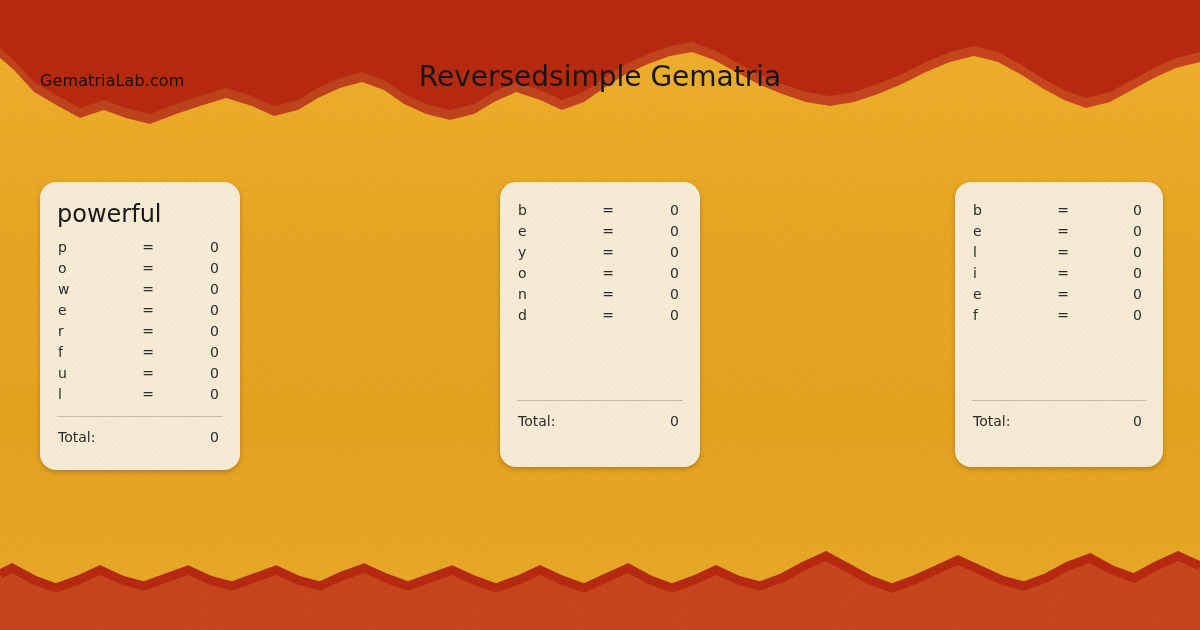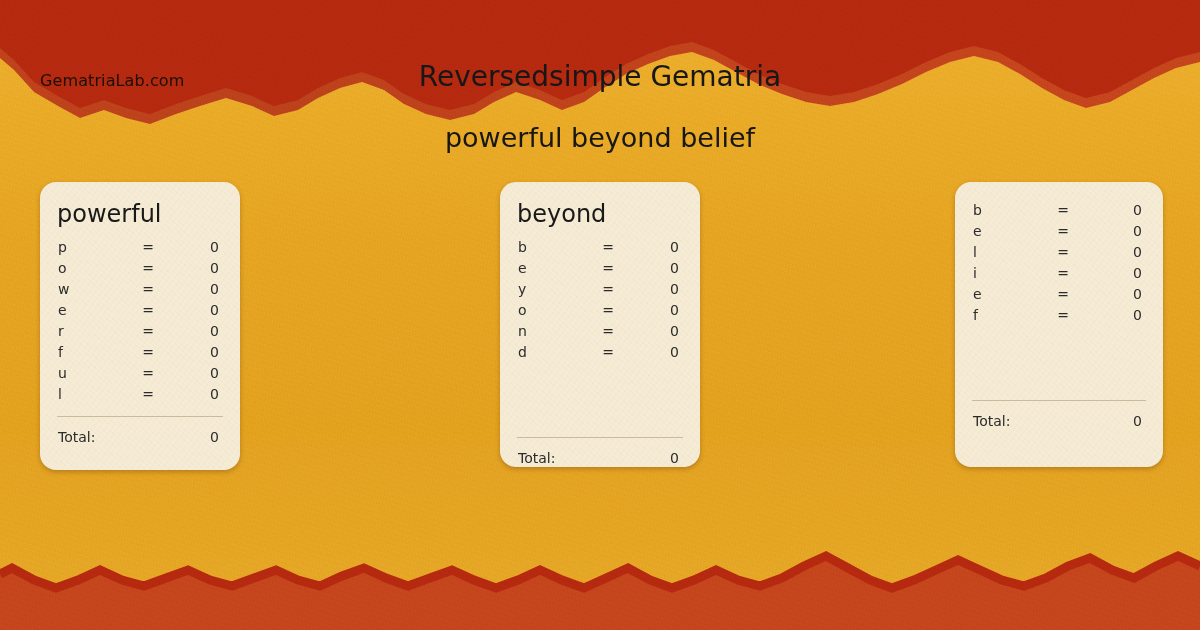--- a/index.html
+++ b/index.html
@@ -228,21 +228,20 @@
            L1156,566 L1178,556 L1200,566"></path>
     </svg>
   </div>
 
   <div class="content">
 
     <div class="logo">GematriaLab.com</div>
 
     <div class="title">Reversedsimple Gematria</div>
 
-    <div class="subtitle">powerful beyond belief</div>
 
     <div class="cards">
 
       <div class="card c0">
         <div class="card-word">powerful</div>
         <div class="rows">
           <div class="row">
             <span class="letter">p</span>
             <span class="eq">=</span>
             <span class="val">0</span>
@@ -284,21 +283,20 @@
           </div>
         </div>
         <div class="divider"></div>
         <div class="total-row">
           <span class="total-label">Total:</span>
           <span class="total-val">0</span>
         </div>
       </div>
 
       <div class="card c1">
-        <div class="card-word">beyond</div>
         <div class="rows">
           <div class="row">
             <span class="letter">b</span>
             <span class="eq">=</span>
             <span class="val">0</span>
           </div>
           <div class="row">
             <span class="letter">e</span>
             <span class="eq">=</span>
             <span class="val">0</span>

